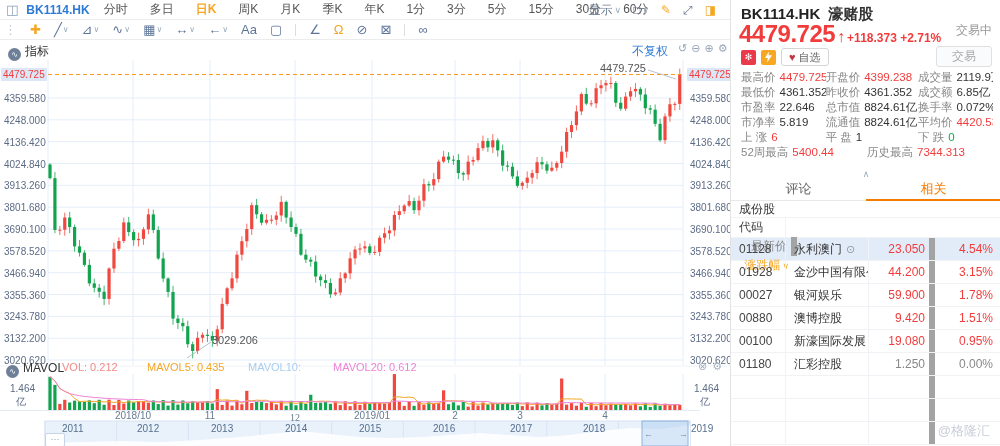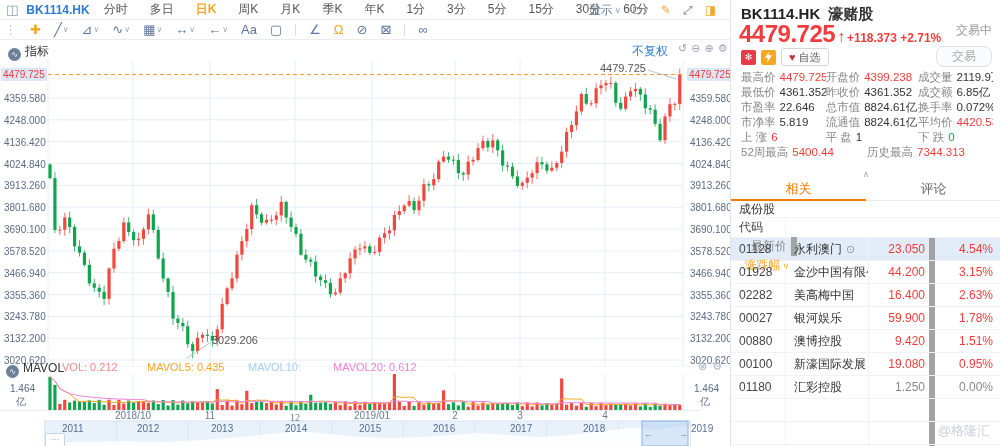--- a/index.html
+++ b/index.html
@@ -48,21 +48,21 @@
   #q-line2{position:absolute;left:8px;top:20px;display:flex;align-items:baseline;color:#f23c3c;}
   #q-price{font-size:24px;font-weight:bold;letter-spacing:-0.5px;}
   #q-arrow{font-size:16px;font-weight:bold;margin:0 2px;}
   #q-chg{font-size:12px;font-weight:bold;}
   #badges{position:absolute;left:10px;top:48px;display:flex;align-items:center;gap:5px;}
   #hk-badge{width:15px;height:15px;border-radius:2px;background:#e93a4a;color:#fff;font-size:9px;line-height:15px;text-align:center;}
   #bolt-badge{width:15px;height:15px;border-radius:2px;background:#f7a823;position:relative;}
   #bolt-badge i{position:absolute;left:4px;top:2px;width:7px;height:11px;background:#fff;clip-path:polygon(55% 0,0 60%,40% 60%,30% 100%,100% 35%,52% 35%);}
   #watch-btn{height:16px;line-height:16px;border:1px solid #d5d5d5;border-radius:3px;padding:0 7px;color:#666;font-size:11px;background:#fff;display:flex;align-items:center;gap:3px;}
   #watch-btn .hrt{color:#c2363f;font-size:11px;}
-  #trade-btn{position:absolute;right:8px;top:46px;width:54px;height:19px;line-height:19px;text-align:center;border:1px solid #e0e0e0;border-radius:8px;color:#aaa;background:#fafbfc;font-size:12px;}
+  #trade-btn{position:absolute;right:8px;top:46px;width:54px;height:19px;line-height:19px;text-align:center;border:1px solid #e0e0e0;border-radius:3px;color:#aaa;background:#fafbfc;font-size:12px;}
   #stats{position:absolute;left:10px;top:70px;width:252px;}
   .stat-row{display:flex;height:15px;line-height:15px;font-size:11.5px;white-space:nowrap;}
   .stat-cell{display:flex;gap:4px;overflow:hidden;}
   .w3 .stat-cell:nth-child(1){width:88px;} .w3 .stat-cell:nth-child(2){width:96px;} .w3 .stat-cell:nth-child(3){width:78px;}
   .w2 .stat-cell{width:126px;}
   .sl{color:#888;} .sv{color:#333;}
   .sv.red{color:#f23c3c;} .sv.green{color:#0ea64f;}
   #collapse-btn{position:absolute;left:0;top:170px;width:270px;text-align:center;color:#9ab;font-size:9px;height:8px;line-height:8px;}
   #qtabs{position:absolute;left:0;top:180px;width:270px;height:20px;display:flex;border-bottom:1px solid #e8e8e8;}
   #qtabs .qtab{width:50%;text-align:center;color:#666;font-size:13px;position:relative;}
@@ -797,22 +797,22 @@
             <span class="sv red">5400.44</span>
           </span>
           <span class="stat-cell">
             <span class="sl">历史最高</span>
             <span class="sv red">7344.313</span>
           </span>
         </div>
       </div>
     <div id="collapse-btn">∧</div>
     <div id="qtabs">
+        <span class="qtab">评论</span>
         <span class="qtab active">相关</span>
-        <span class="qtab">评论</span>
       </div>
     <div id="section-row">成份股</div>
     <div id="stock-table">
         <div class="trow head">
           <span class="c-code">代码</span>
           <span class="c-name">名称</span>
           <span class="c-price">最新价</span>
           <span class="c-pct" style="color: rgb(245, 166, 35);">涨跌幅<span class="sort-ico">∨</span></span>
         </div>
         <div class="trow hl">
@@ -821,26 +821,20 @@
           <span class="c-price v-red">23.050</span>
           <span class="c-pct v-red">4.54%</span>
         </div>
         <div class="trow">
           <span class="c-code">01928</span>
           <span class="c-name">金沙中国有限公司</span>
           <span class="c-price v-red">44.200</span>
           <span class="c-pct v-red">3.15%</span>
         </div>
         <div class="trow">
-          <span class="c-code">02282</span>
-          <span class="c-name">美高梅中国</span>
-          <span class="c-price v-red">16.400</span>
-          <span class="c-pct v-red">2.63%</span>
-        </div>
-        <div class="trow">
           <span class="c-code">00027</span>
           <span class="c-name">银河娱乐</span>
           <span class="c-price v-red">59.900</span>
           <span class="c-pct v-red">1.78%</span>
         </div>
         <div class="trow">
           <span class="c-code">00880</span>
           <span class="c-name">澳博控股</span>
           <span class="c-price v-red">9.420</span>
           <span class="c-pct v-red">1.51%</span>

